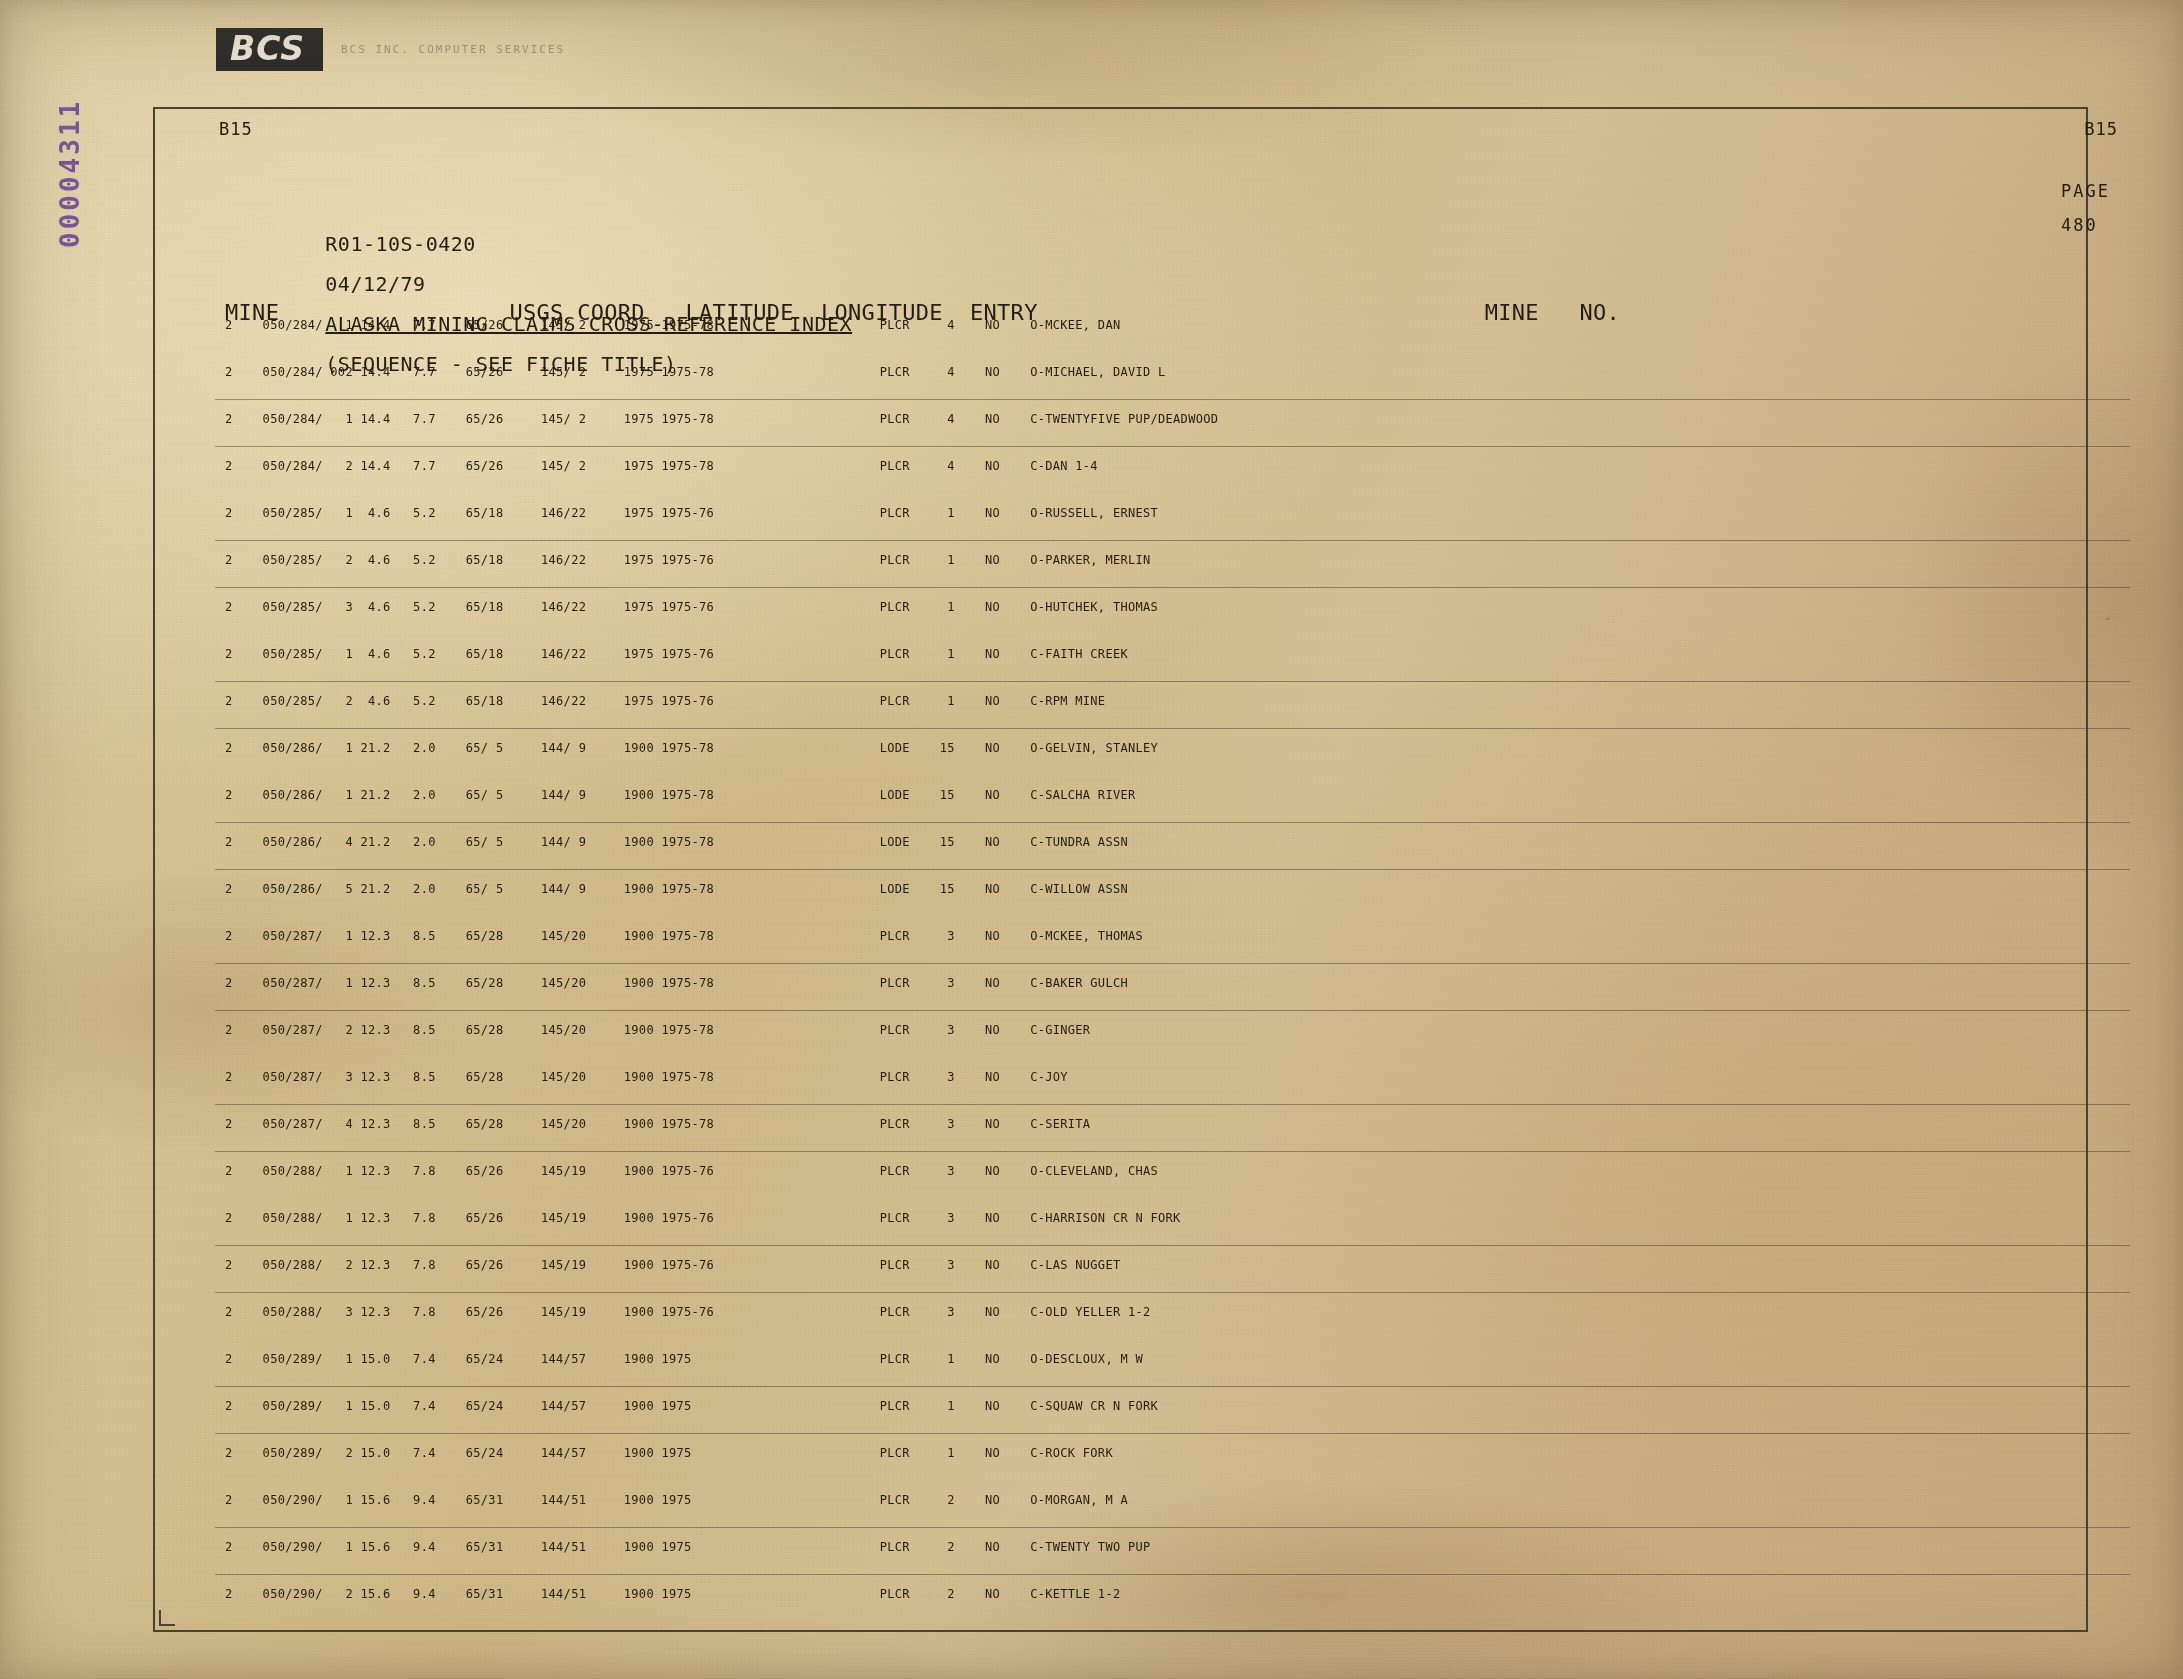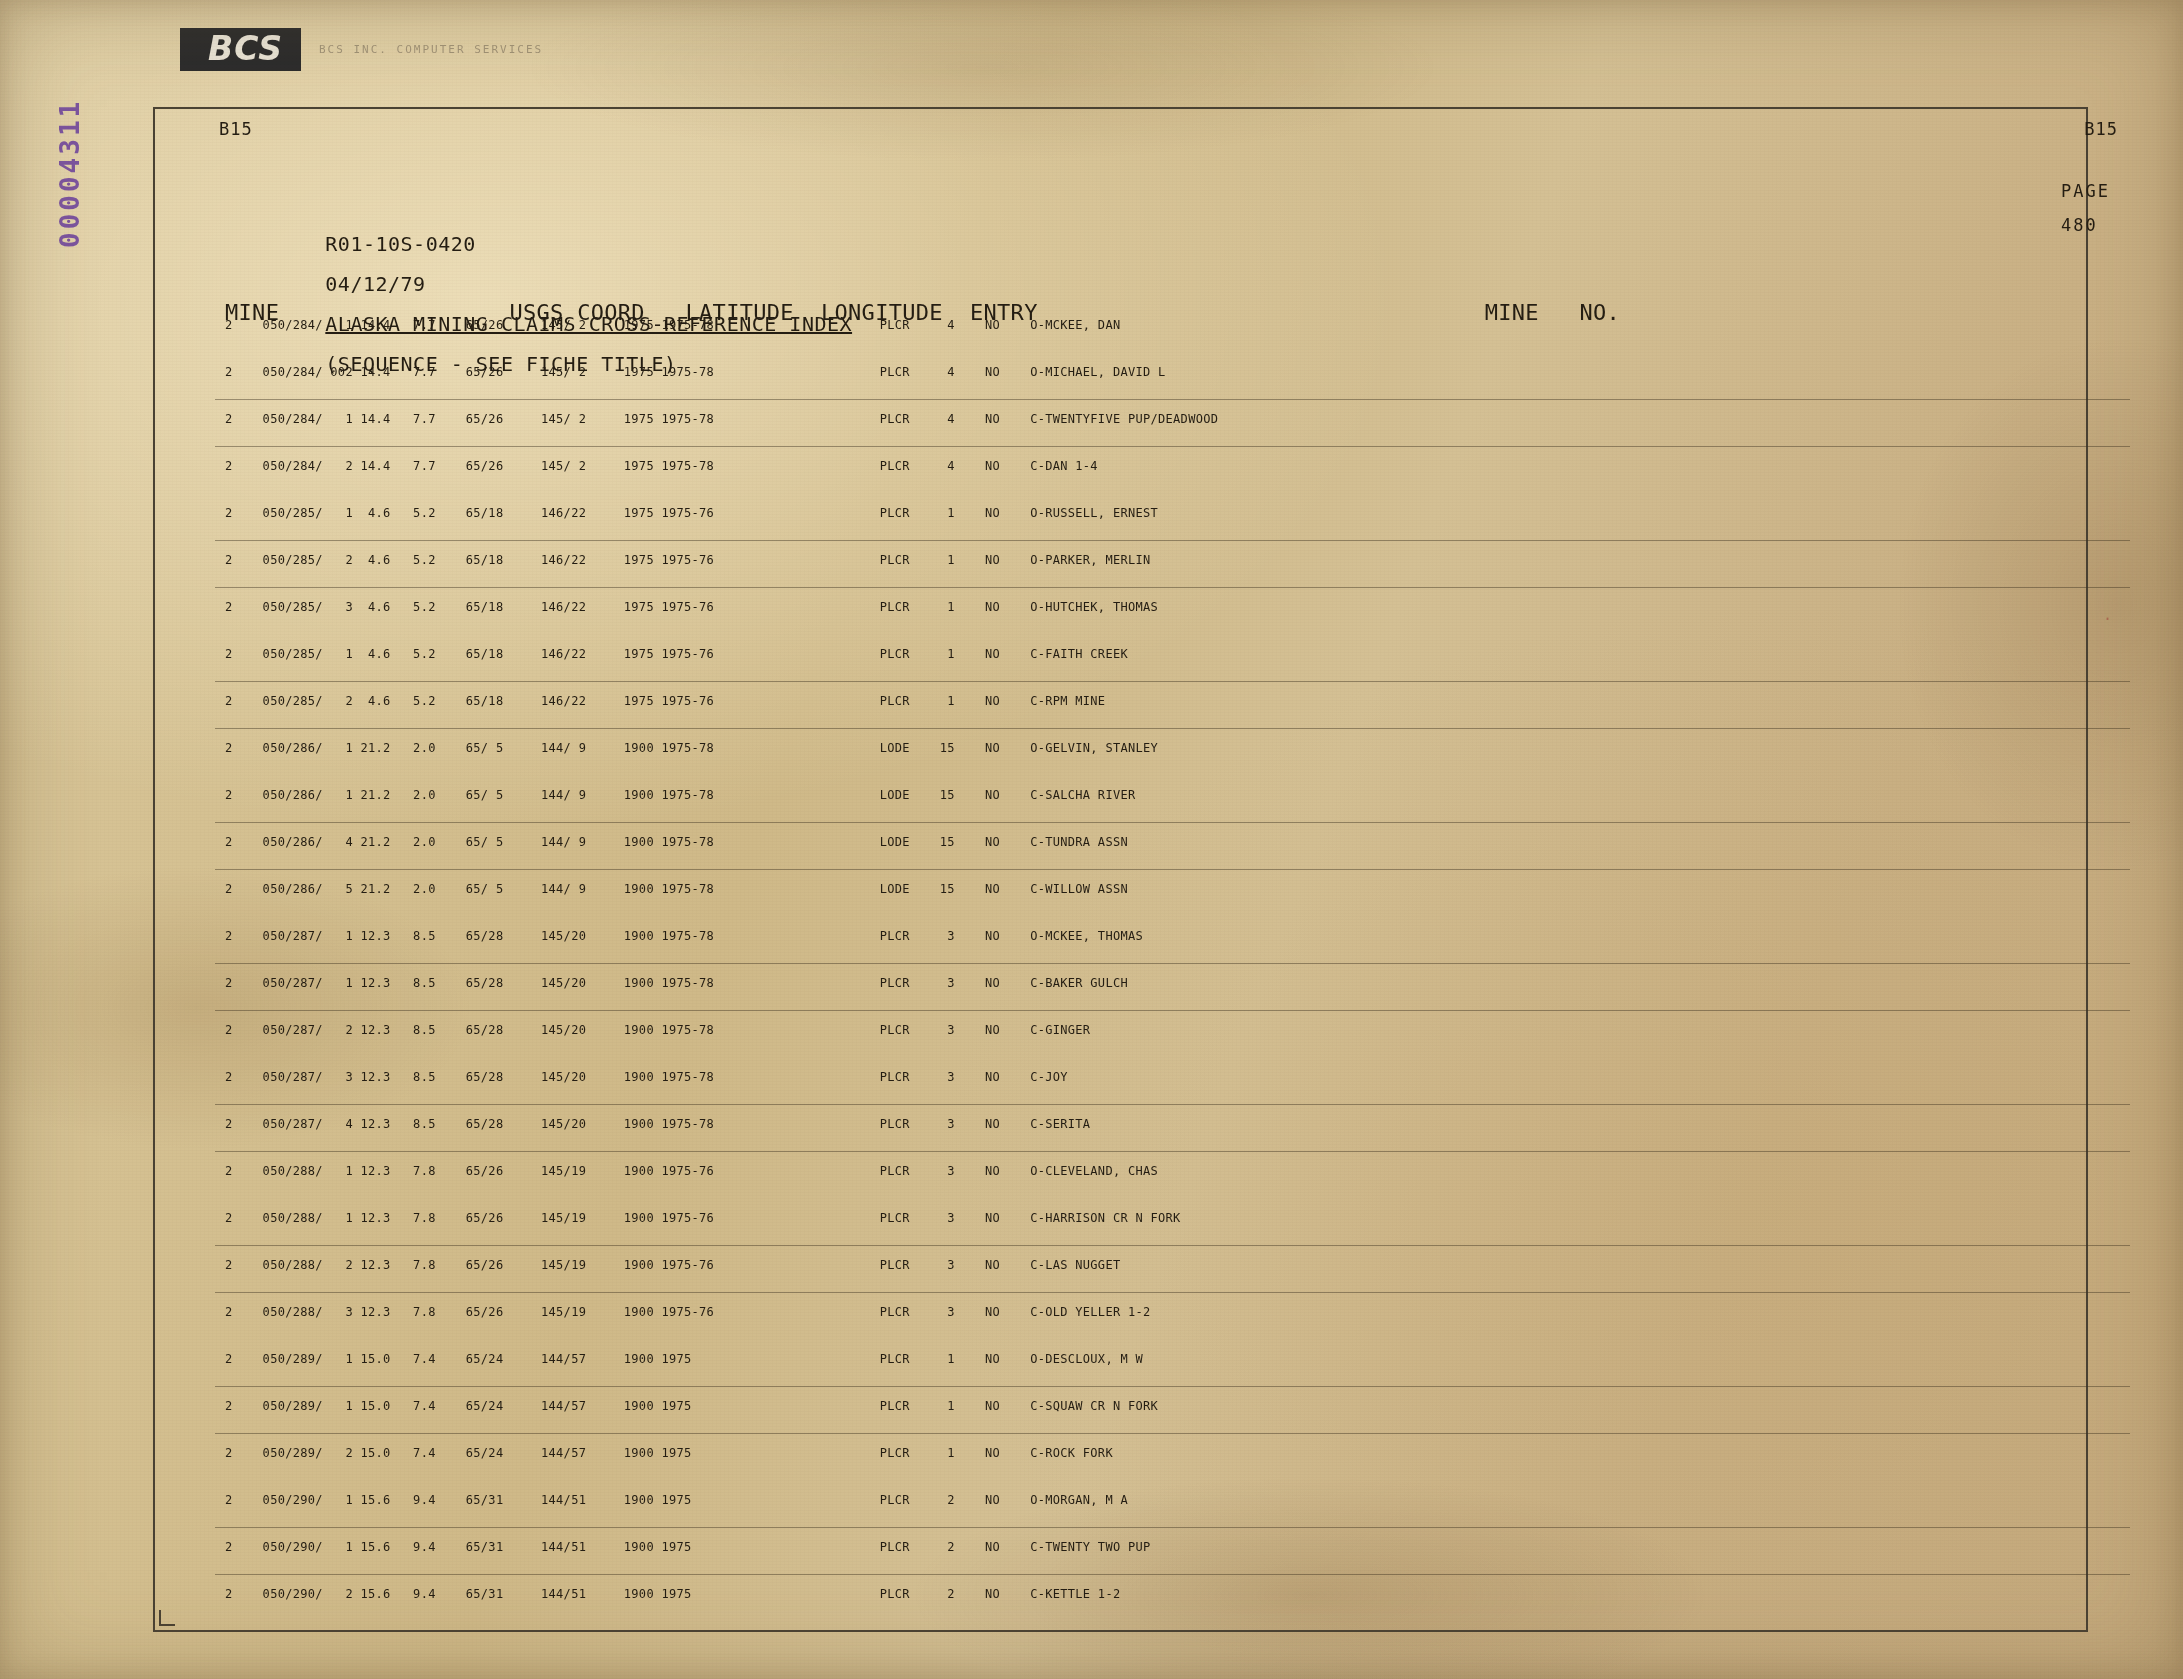--- a/index.html
+++ b/index.html
@@ -49,22 +49,23 @@
     z-index: 4;
   }
   #bcs-logo {
     background: #2c2c2c;
     color: #e9e4d6;
     font-family: "DejaVu Sans", "Liberation Sans", sans-serif;
     font-weight: bold;
     font-style: italic;
     font-size: 33px;
     letter-spacing: 1px;
-    padding: 4px 18px 6px 28px;
+    padding: 4px 18px 6px 14px;
     line-height: 1.0;
+    margin-left: 36px;
   }
   #bcs-sub {
     color: #6e6352;
     font-size: 11px;
     letter-spacing: 2px;
     opacity: .55;
     font-family: "DejaVu Sans Mono", monospace;
     white-space: nowrap;
     transform: scaleY(0.9);
   }

